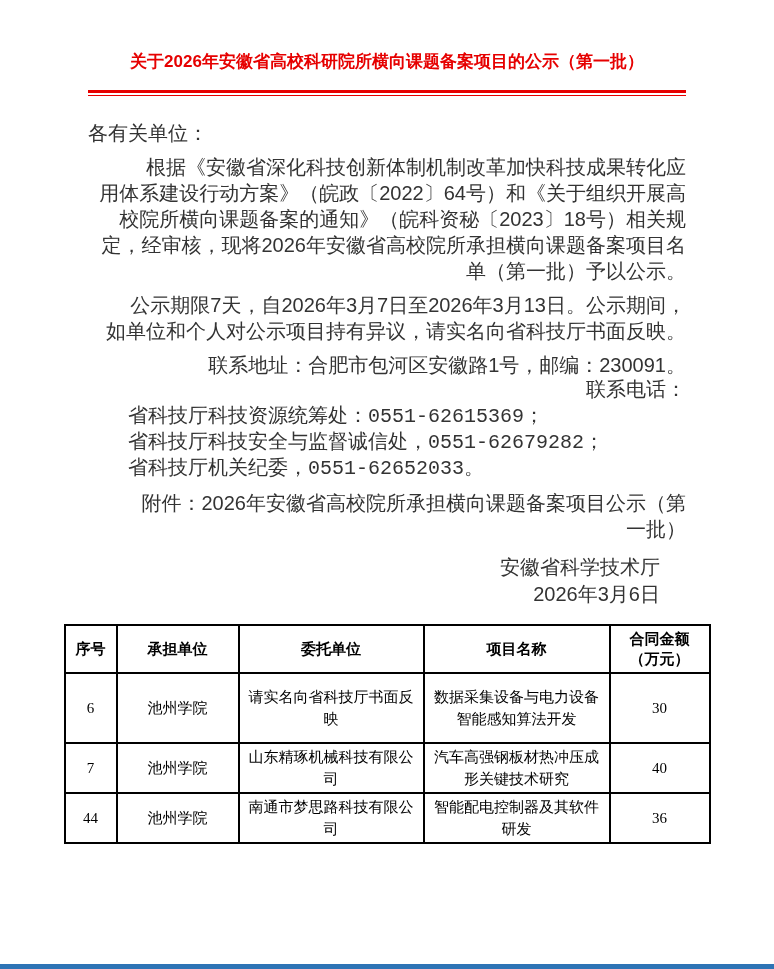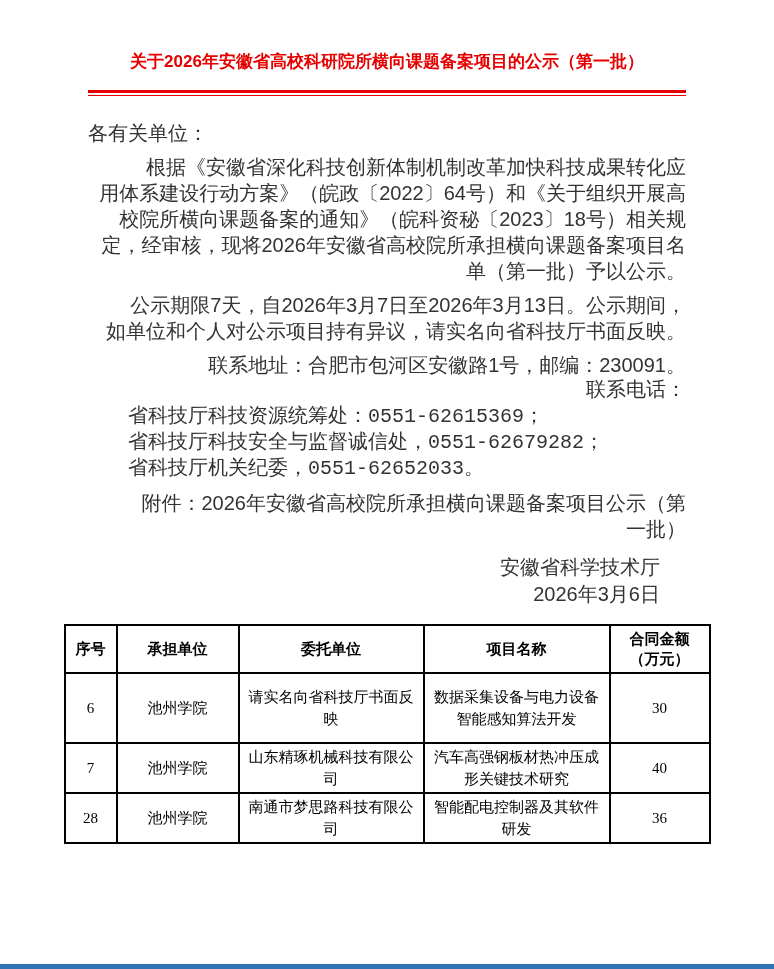--- a/index.html
+++ b/index.html
@@ -162,21 +162,21 @@
         <td>30</td>
       </tr>
       <tr class="r-med">
         <td>7</td>
         <td>池州学院</td>
         <td class="client">山东精琢机械科技有限公司</td>
         <td class="project">汽车高强钢板材热冲压成形关键技术研究</td>
         <td>40</td>
       </tr>
       <tr class="r-med">
-        <td>28</td>
+        <td>44</td>
         <td>池州学院</td>
         <td class="client">南通市梦思路科技有限公司</td>
         <td class="project">智能配电控制器及其软件研发</td>
         <td>36</td>
       </tr>
     </tbody>
   </table>
 
   <div class="bottom-line"></div>
 

